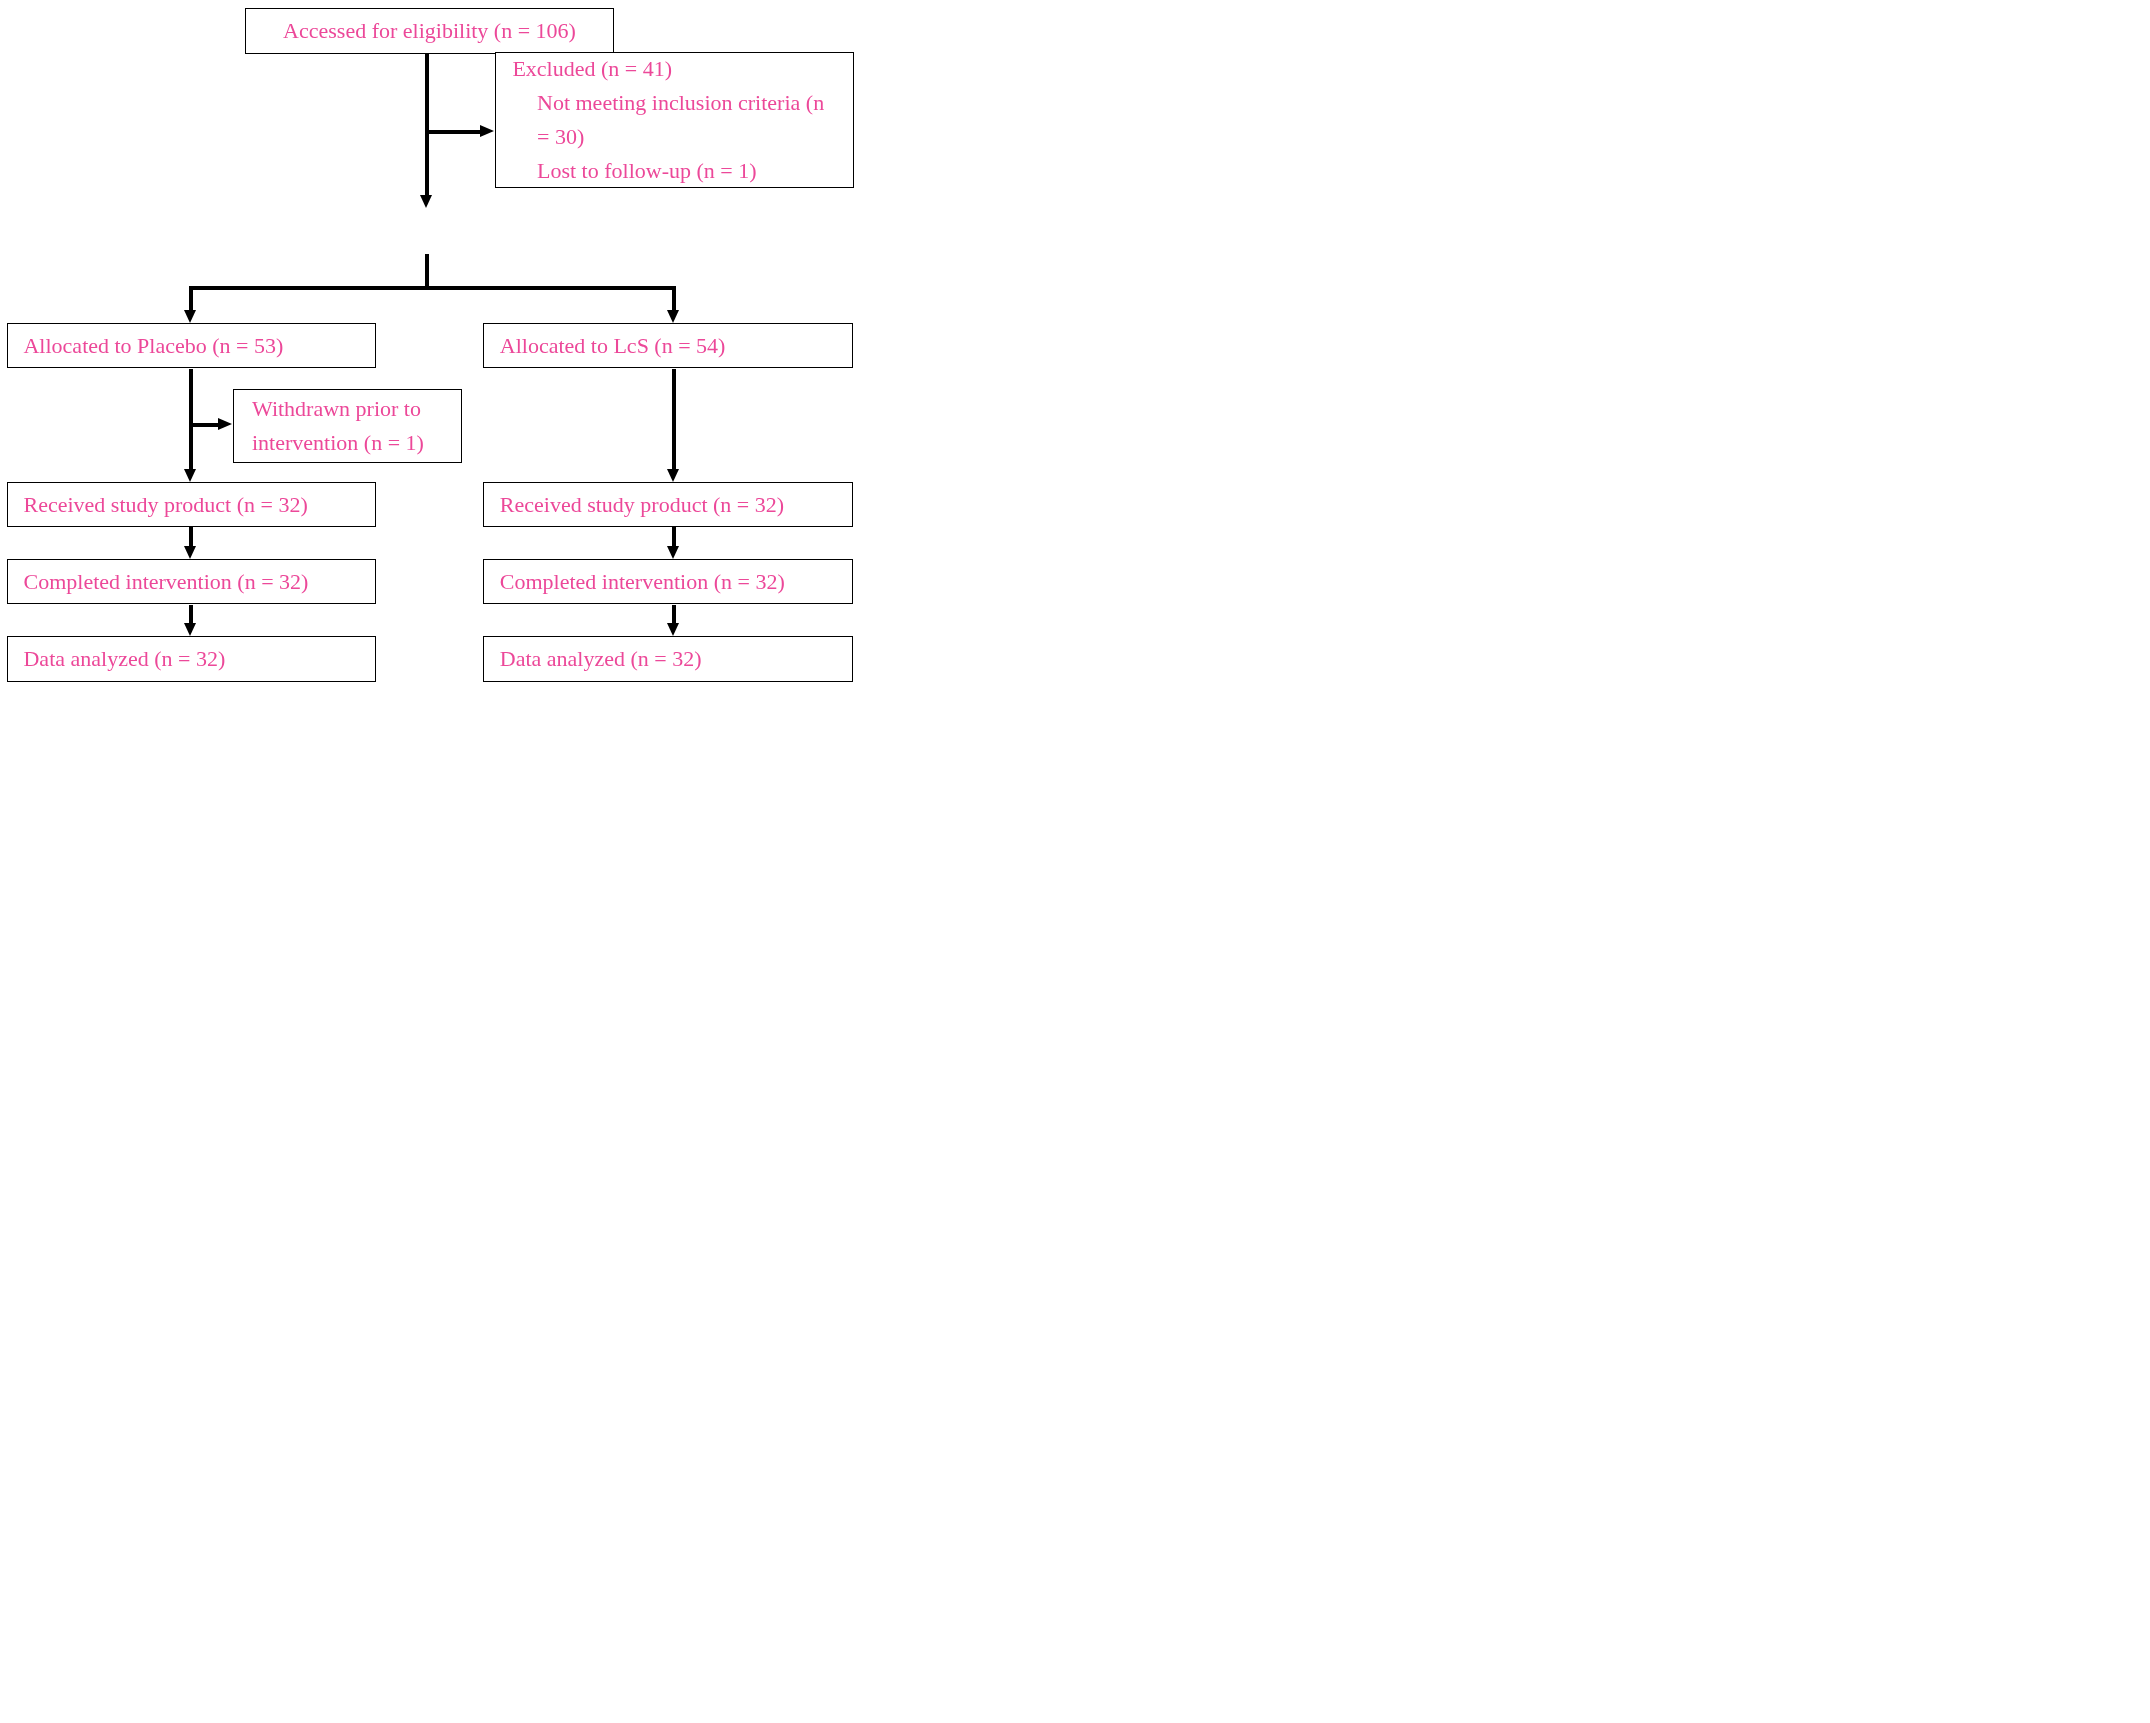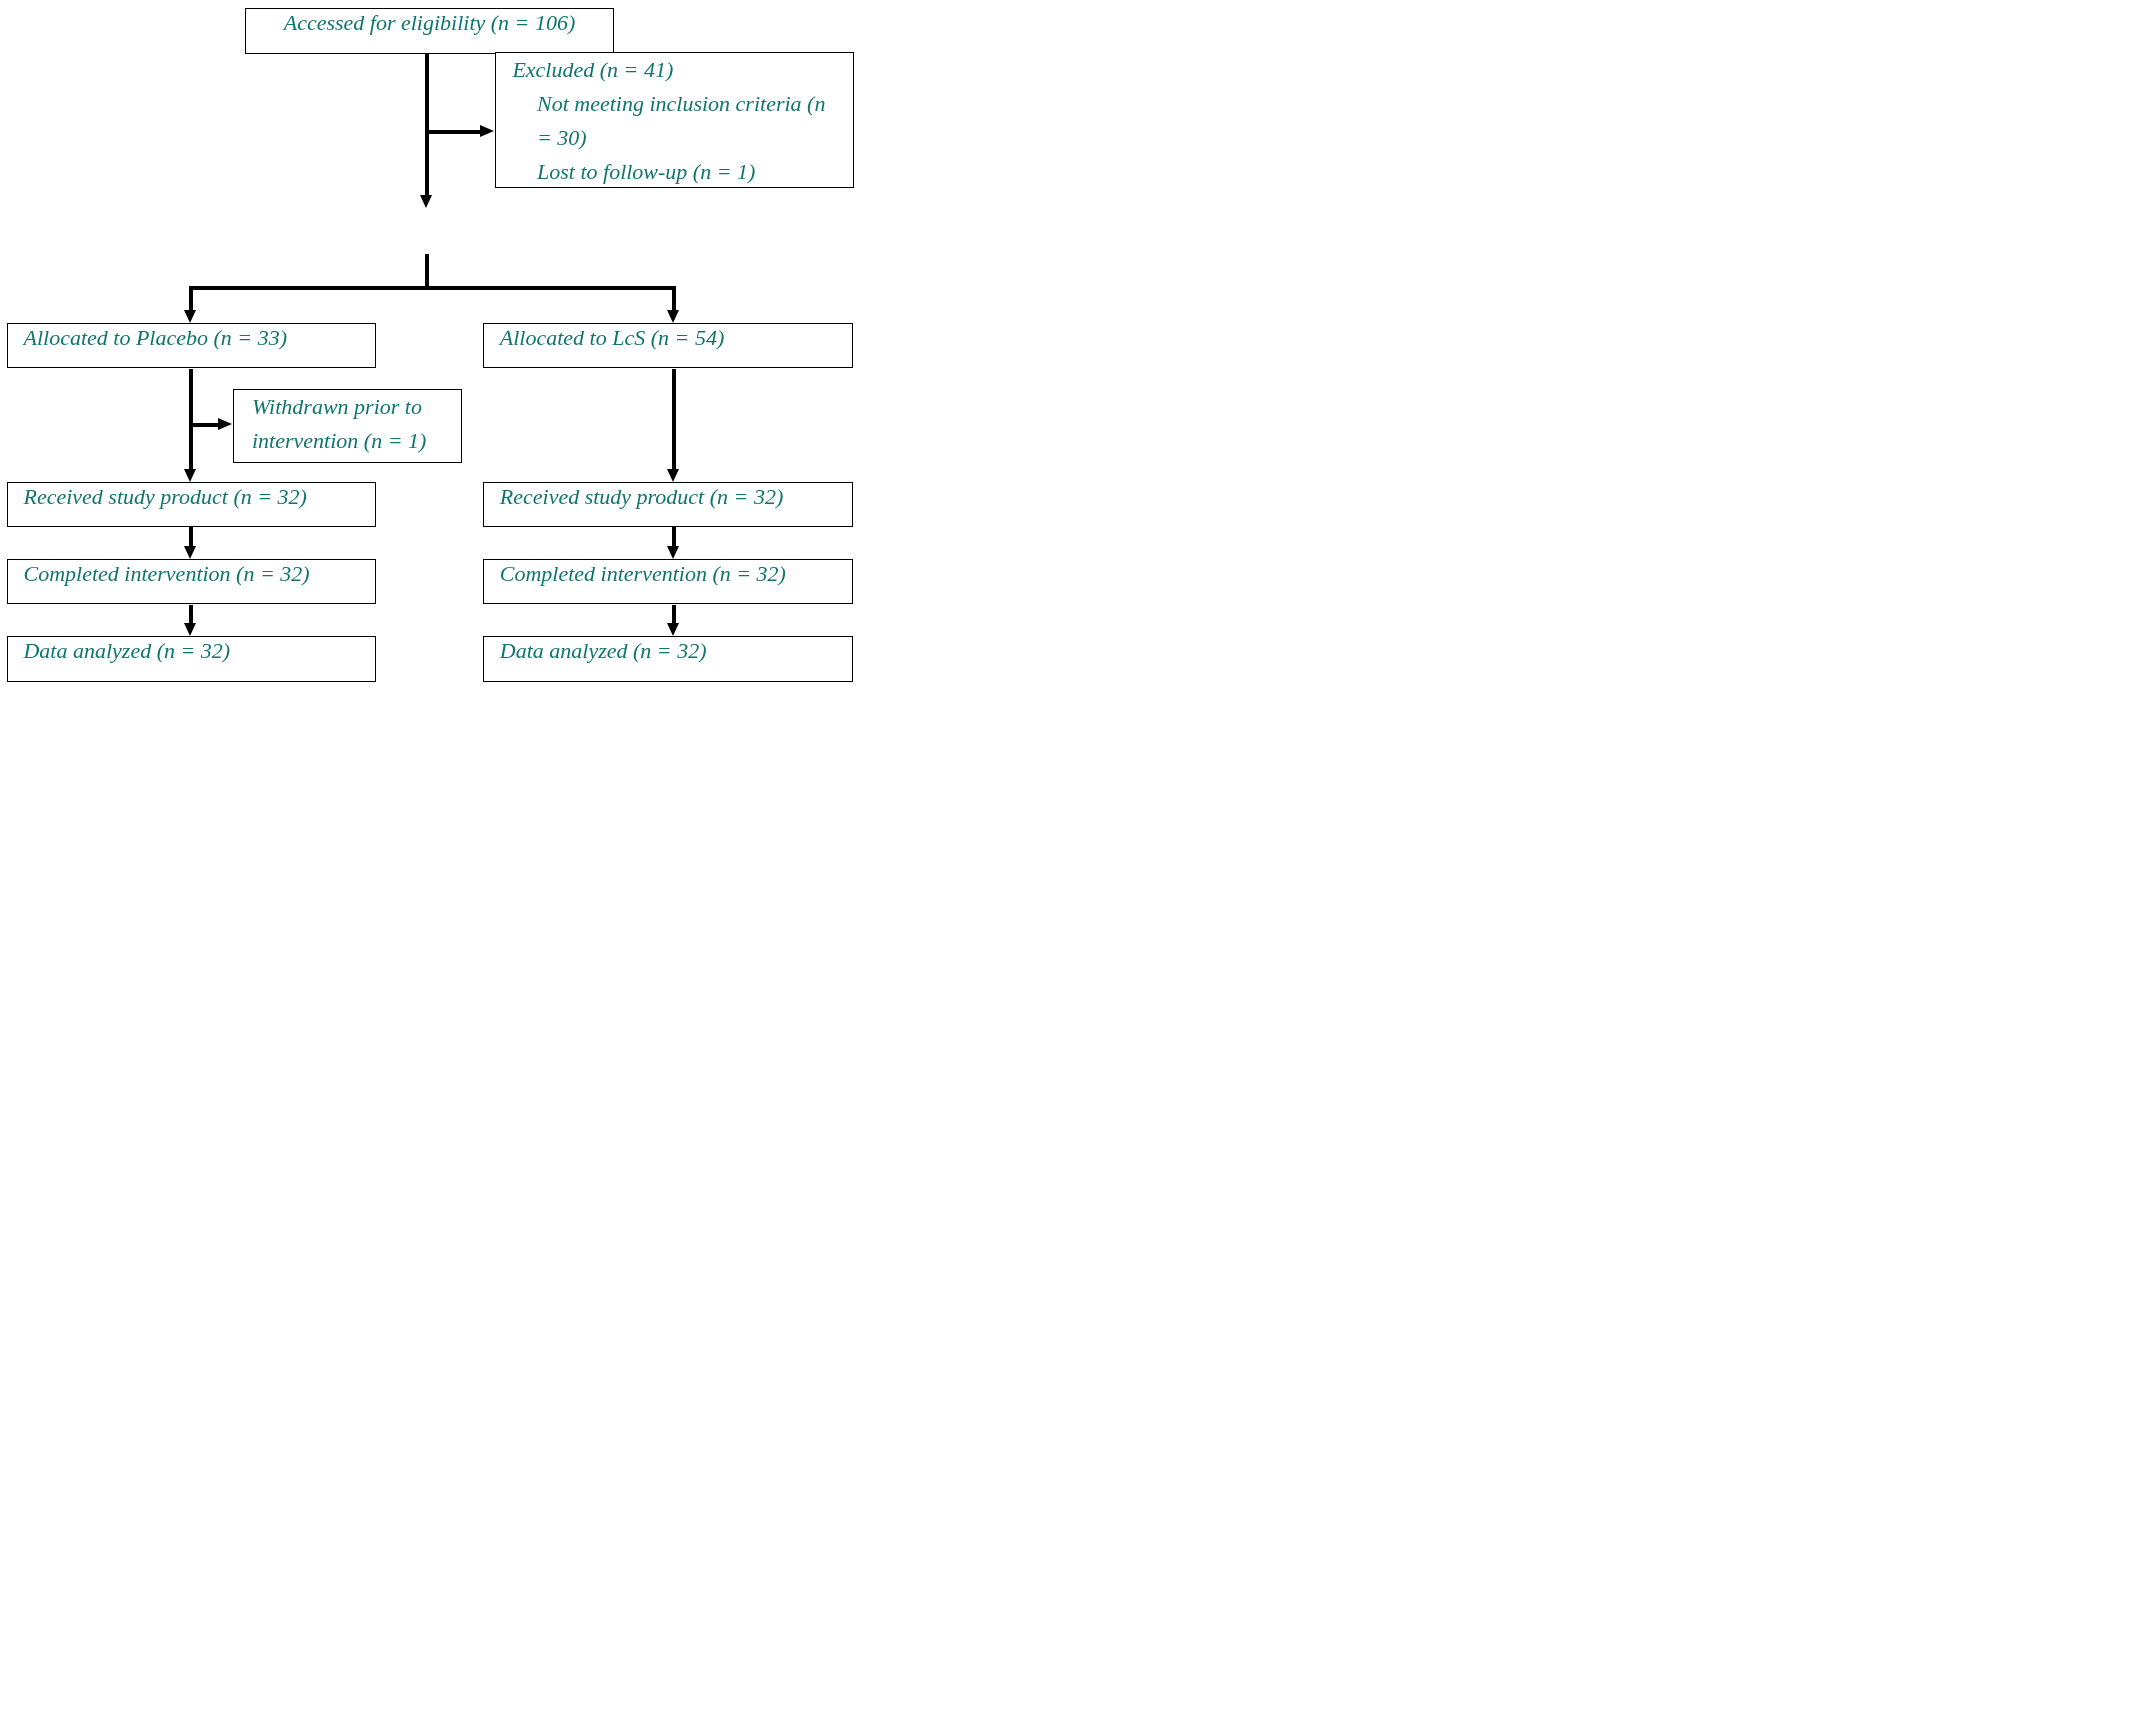--- a/index.html
+++ b/index.html
@@ -16,24 +16,24 @@
     color: #000000;
     overflow: hidden;
   }
   .box {
     position: absolute;
     box-sizing: border-box;
     background: #ffffff;
     border: 1.8px solid #000000;
     display: flex;
     flex-direction: column;
+    justify-content: center;
     font-size: 22px;
     line-height: 1.25;
-    color: #0f766e;
-    font-style: italic;
+    color: #ec4899;
   }
   .box.center {
     align-items: center;
     text-align: center;
   }
   .box.leftpad {
     padding-left: 15.8px;
     padding-right: 2.4px;
   }
   .vline {
@@ -88,21 +88,21 @@
   </div>
 
   <div class="box" style="left:495px; top:52px; width:359px; height:136px;">
     <div class="excl-title">Excluded (n = 41)</div>
     <div class="excl-item">Not meeting inclusion criteria (n = 30)</div>
     <div class="excl-item">Lost to follow-up (n = 1)</div>
   </div>
 
 
   <div class="box leftpad" style="left:6.7px; top:323px; width:369px; height:45px;">
-    <span>Allocated to Placebo (n = 33)</span>
+    <span>Allocated to Placebo (n = 53)</span>
   </div>
 
   <div class="box leftpad" style="left:483px; top:323px; width:370px; height:45px;">
     <span>Allocated to LcS (n = 54)</span>
   </div>
 
   <div class="box" style="left:233px; top:389px; width:229px; height:74px;">
     <div class="withdrawn-text">Withdrawn prior to intervention (n = 1)</div>
   </div>
 

